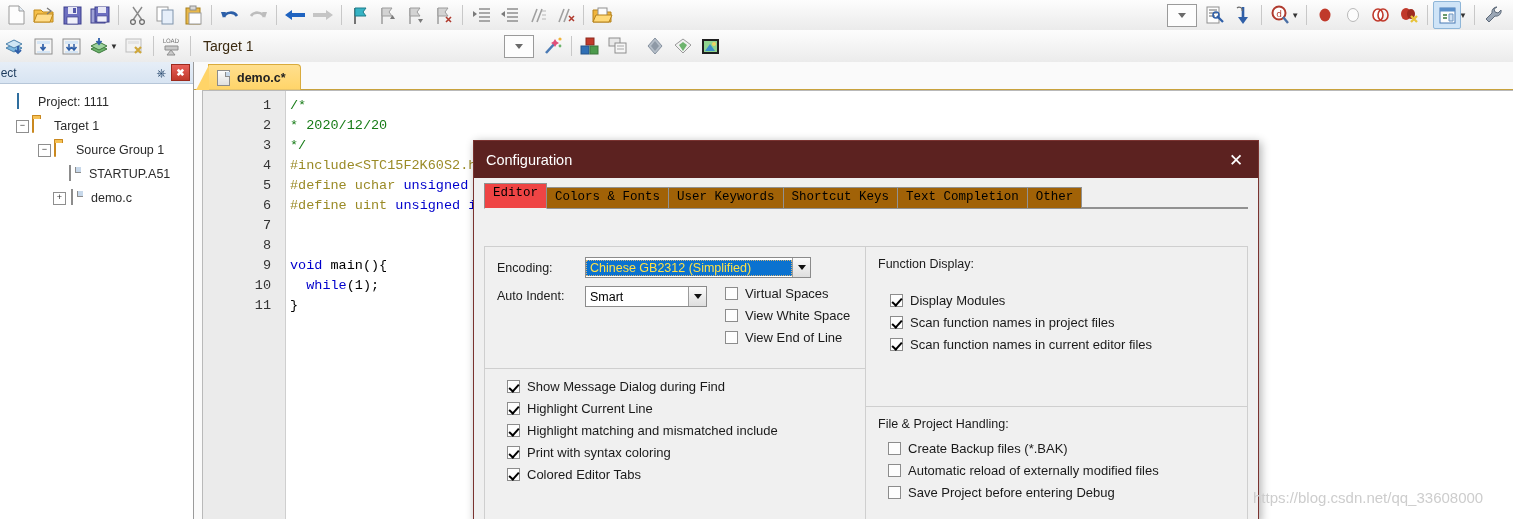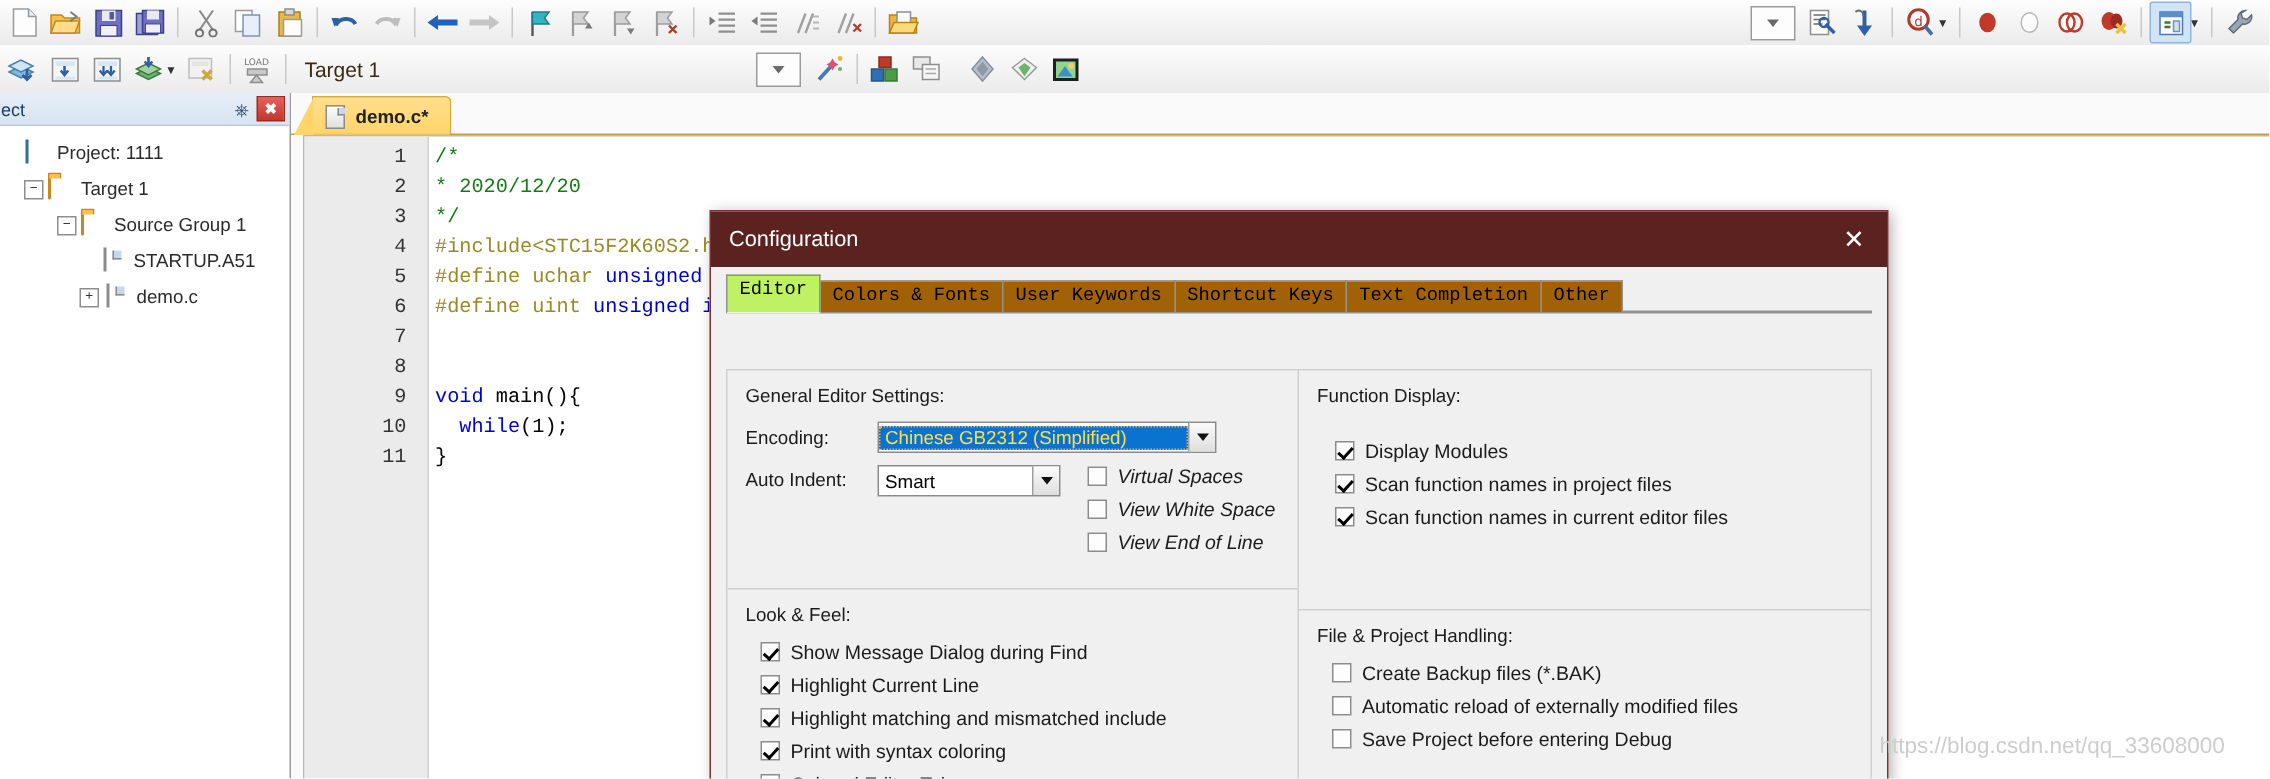--- a/index.html
+++ b/index.html
@@ -166,21 +166,21 @@
     display:flex;align-items:flex-end;height:22px;
     border-bottom:1px solid #919191;position:relative;
   }
   .cfg-tab{
     font-family:"Liberation Mono", monospace;font-size:12.5px;color:#000;
     padding:2px 8px 3px 8px;border:1px solid #919191;border-bottom:none;
     background:#a16207;margin-right:-1px;cursor:pointer;white-space:nowrap;
     line-height:15px;
   }
   .cfg-tab.active{
-    background:#bef264;position:relative;z-index:3;height:19px;
+    background:#ef4444;position:relative;z-index:3;height:19px;
     border-bottom:1px solid #f0f0f0;margin-bottom:-1px;
   }
   #cfg-tab-filler{flex:1;border-bottom:1px solid #919191;}
 
   #cfg-panel{
     position:absolute;left:10px;right:10px;top:68px;bottom:0;
     border:1px solid #cfcfcf;border-bottom:none;background:#f0f0f0;
     box-sizing:border-box;
   }
   .cfg-grid{display:flex;height:100%;}
@@ -629,59 +629,57 @@
       <div class="cfg-tab">Other</div>
       <div id="cfg-tab-filler"></div>
     </div>
 
     <div id="cfg-panel">
       <div class="cfg-grid">
 
         <div class="cfg-col left">
 
           <div class="cfg-group">
-            <div class="cfg-grouptitle">General Editor Settings:</div>
 
             <div class="cfg-row">
               <span class="cfg-lbl">Encoding:</span>
               <div class="combo selected" style="width:226px;">
                 <span class="val">Chinese GB2312 (Simplified)</span>
                 <span class="btn">
                     <i></i>
                   </span>
               </div>
             </div>
 
             <div class="cfg-row" style="align-items:flex-start;">
               <span class="cfg-lbl" style="padding-top:3px;">Auto Indent:</span>
               <div class="combo" style="width:122px;">
                 <span class="val">Smart</span>
                 <span class="btn">
                     <i></i>
                   </span>
               </div>
-              <div style="margin-left:18px;font-style:italic;">
+              <div style="margin-left:18px;">
                 <div class="cb-row">
                   <span class="cbx"></span>
                   <span class="cb-lbl">Virtual Spaces</span>
                 </div>
                 <div class="cb-row">
                   <span class="cbx"></span>
                   <span class="cb-lbl">View White Space</span>
                 </div>
                 <div class="cb-row">
                   <span class="cbx"></span>
                   <span class="cb-lbl">View End of Line</span>
                 </div>
               </div>
             </div>
           </div>
 
           <div class="cfg-group bordered" style="margin-top:16px;">
-            <div class="cfg-grouptitle">Look &amp; Feel:</div>
             <div style="padding-left:10px;">
               <div class="cb-row">
                 <span class="cbx checked"></span>
                 <span class="cb-lbl">Show Message Dialog during Find</span>
               </div>
               <div class="cb-row">
                 <span class="cbx checked"></span>
                 <span class="cb-lbl">Highlight Current Line</span>
               </div>
               <div class="cb-row">

